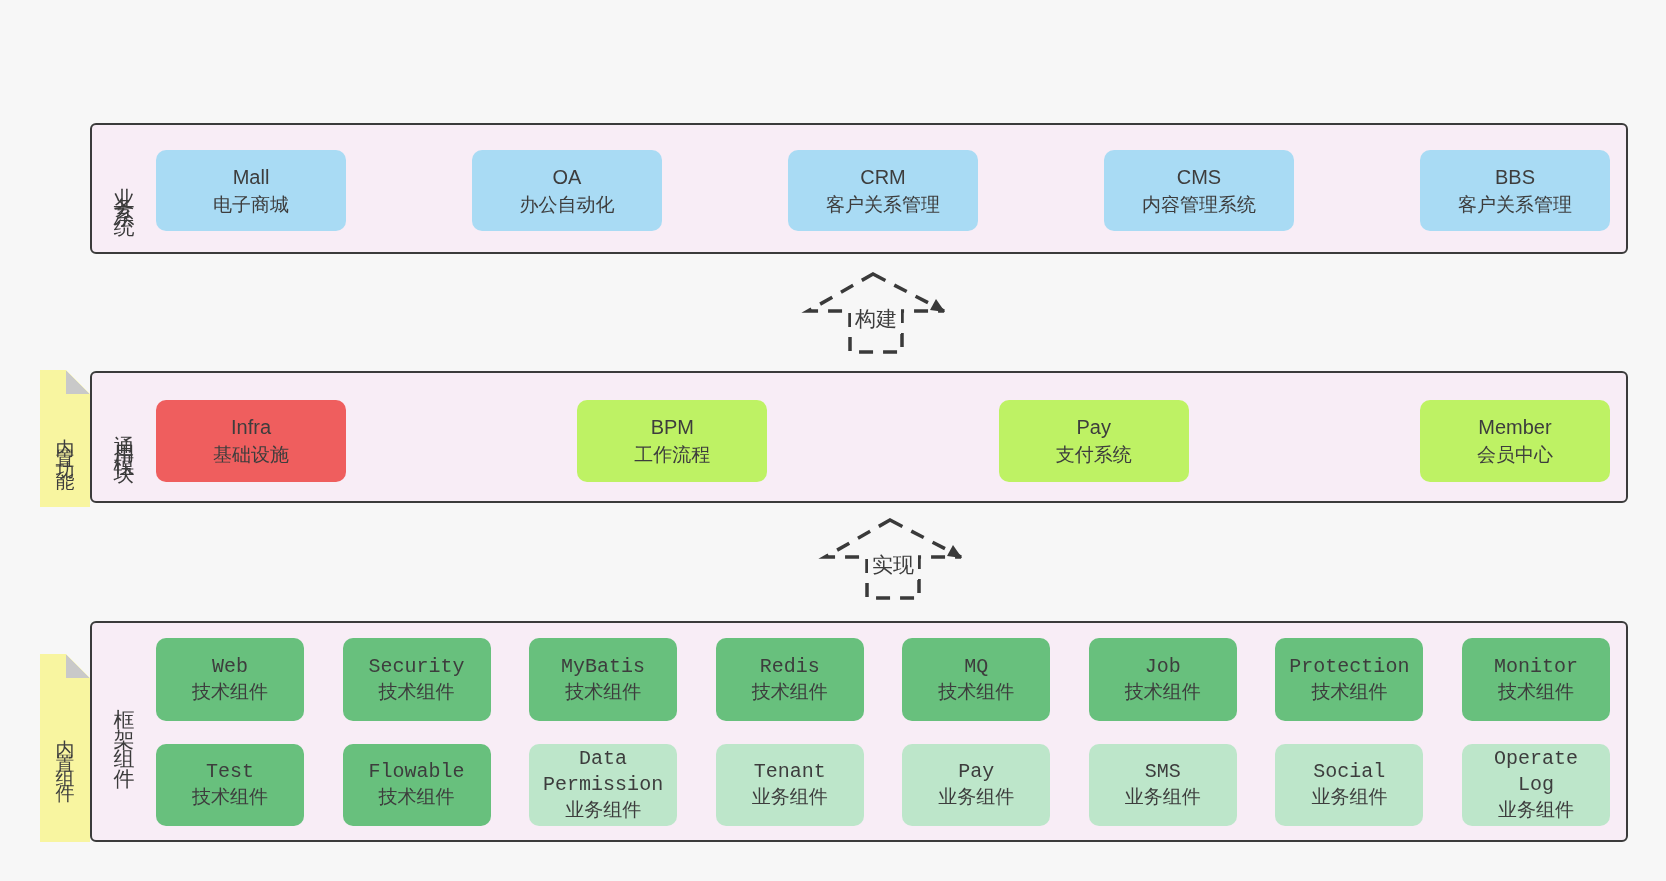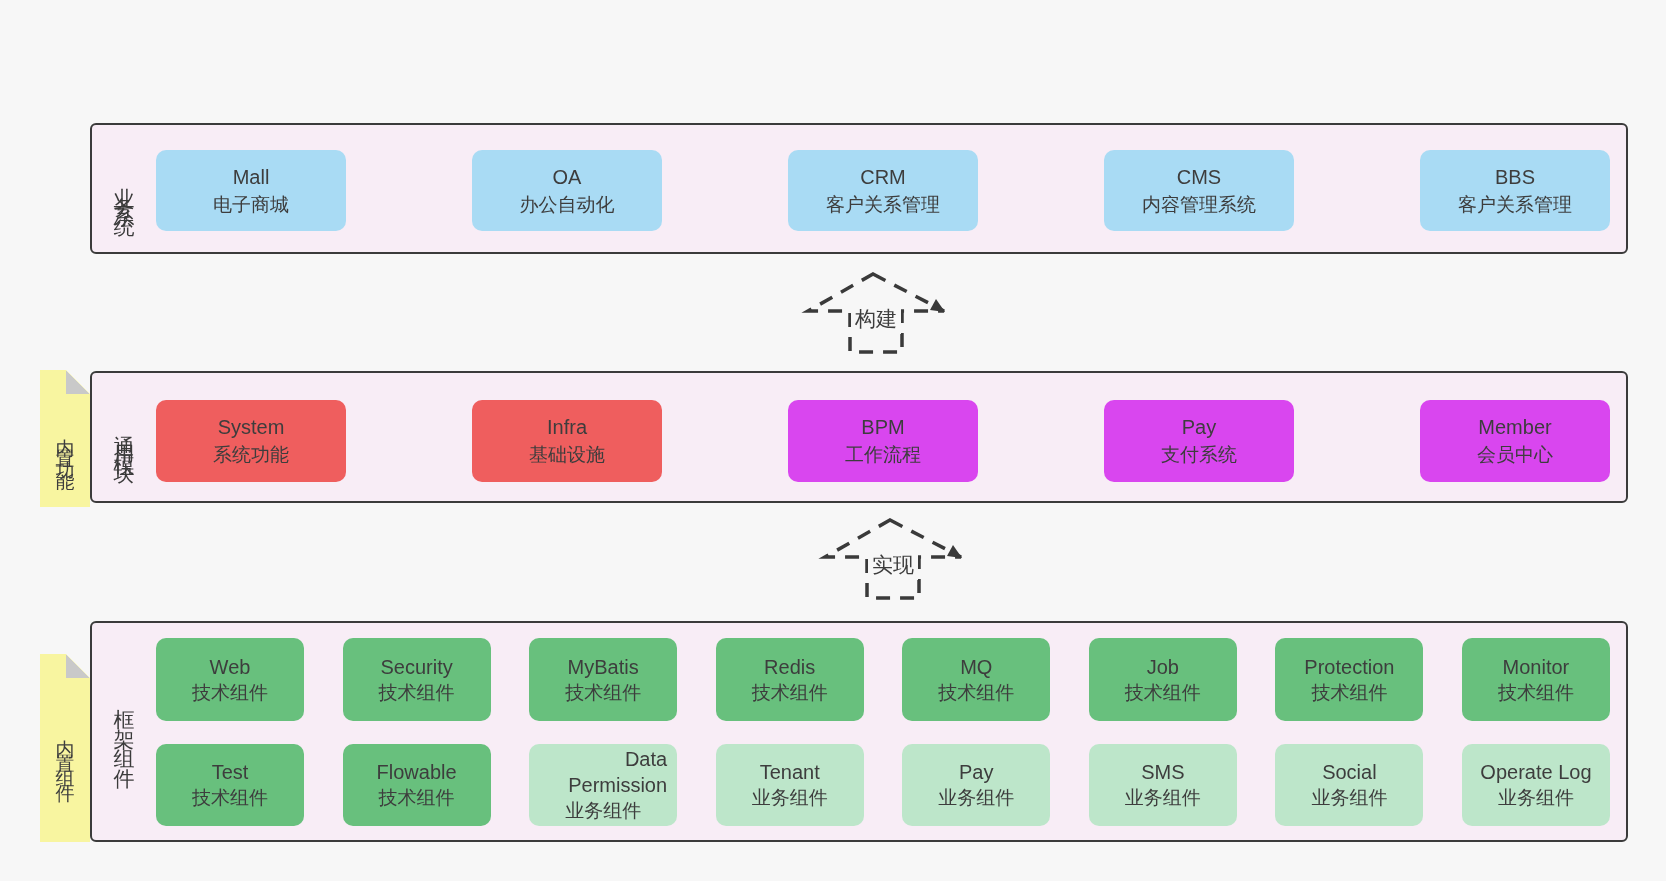--- a/index.html
+++ b/index.html
@@ -61,32 +61,32 @@
     display:flex;justify-content:space-between;
   }
   .row-l1{top:25px;height:81px;}
   .row-l2{top:27px;height:82px;}
   .row-l3a{top:15px;height:83px;}
   .row-l3b{top:121px;height:82px;}
 
   .box{
     border-radius:10px;
     display:flex;flex-direction:column;align-items:center;justify-content:center;
-    text-align:right;
+    text-align:center;
     box-sizing:border-box;padding:2px 10px;
   }
   .cols6 .box{width:190px;}
   .cols8 .box{width:148px;}
   .bt{font-size:20px;line-height:28px;}
   .bs{font-size:19px;line-height:28px;}
-  .cols8 .bt,.cols8 .bs{line-height:26px;}
+  .cols8 .bt,.cols8 .bs{line-height:26px;font-family:Liberation Mono, monospace;}
 
   .v-blue{background:#a9dbf4;}
   .v-red{background:#ef5e5e;}
-  .v-pink{background:#d946ef;}
+  .v-pink{background:#bef264;}
   .v-green{background:#68c07d;}
   .v-green-light{background:#bde6ca;}
 
   
   .arrow{position:absolute;width:140px;height:84px;}
   .arrow svg{position:absolute;inset:0;overflow:visible;}
   .arrow-1{left:806px;top:271px;}
   .arrow-2{left:823px;top:517px;}
   .arrow-label{
     position:absolute;left:50%;top:33px;transform:translateX(-50%);
@@ -141,24 +141,20 @@
     </svg>
     <div class="arrow-label">构建</div>
   </div>
 
   <section class="layer layer-2">
     <div class="layer-label-wrap">
       <div class="layer-label">通用模块</div>
     </div>
     <div class="boxes cols6 row-l2">
       <div class="box v-red">
-        <div class="bt">System</div>
-        <div class="bs">系统功能</div>
-      </div>
-      <div class="box v-red">
         <div class="bt">Infra</div>
         <div class="bs">基础设施</div>
       </div>
       <div class="box v-pink">
         <div class="bt">BPM</div>
         <div class="bs">工作流程</div>
       </div>
       <div class="box v-pink">
         <div class="bt">Pay</div>
         <div class="bs">支付系统</div>

